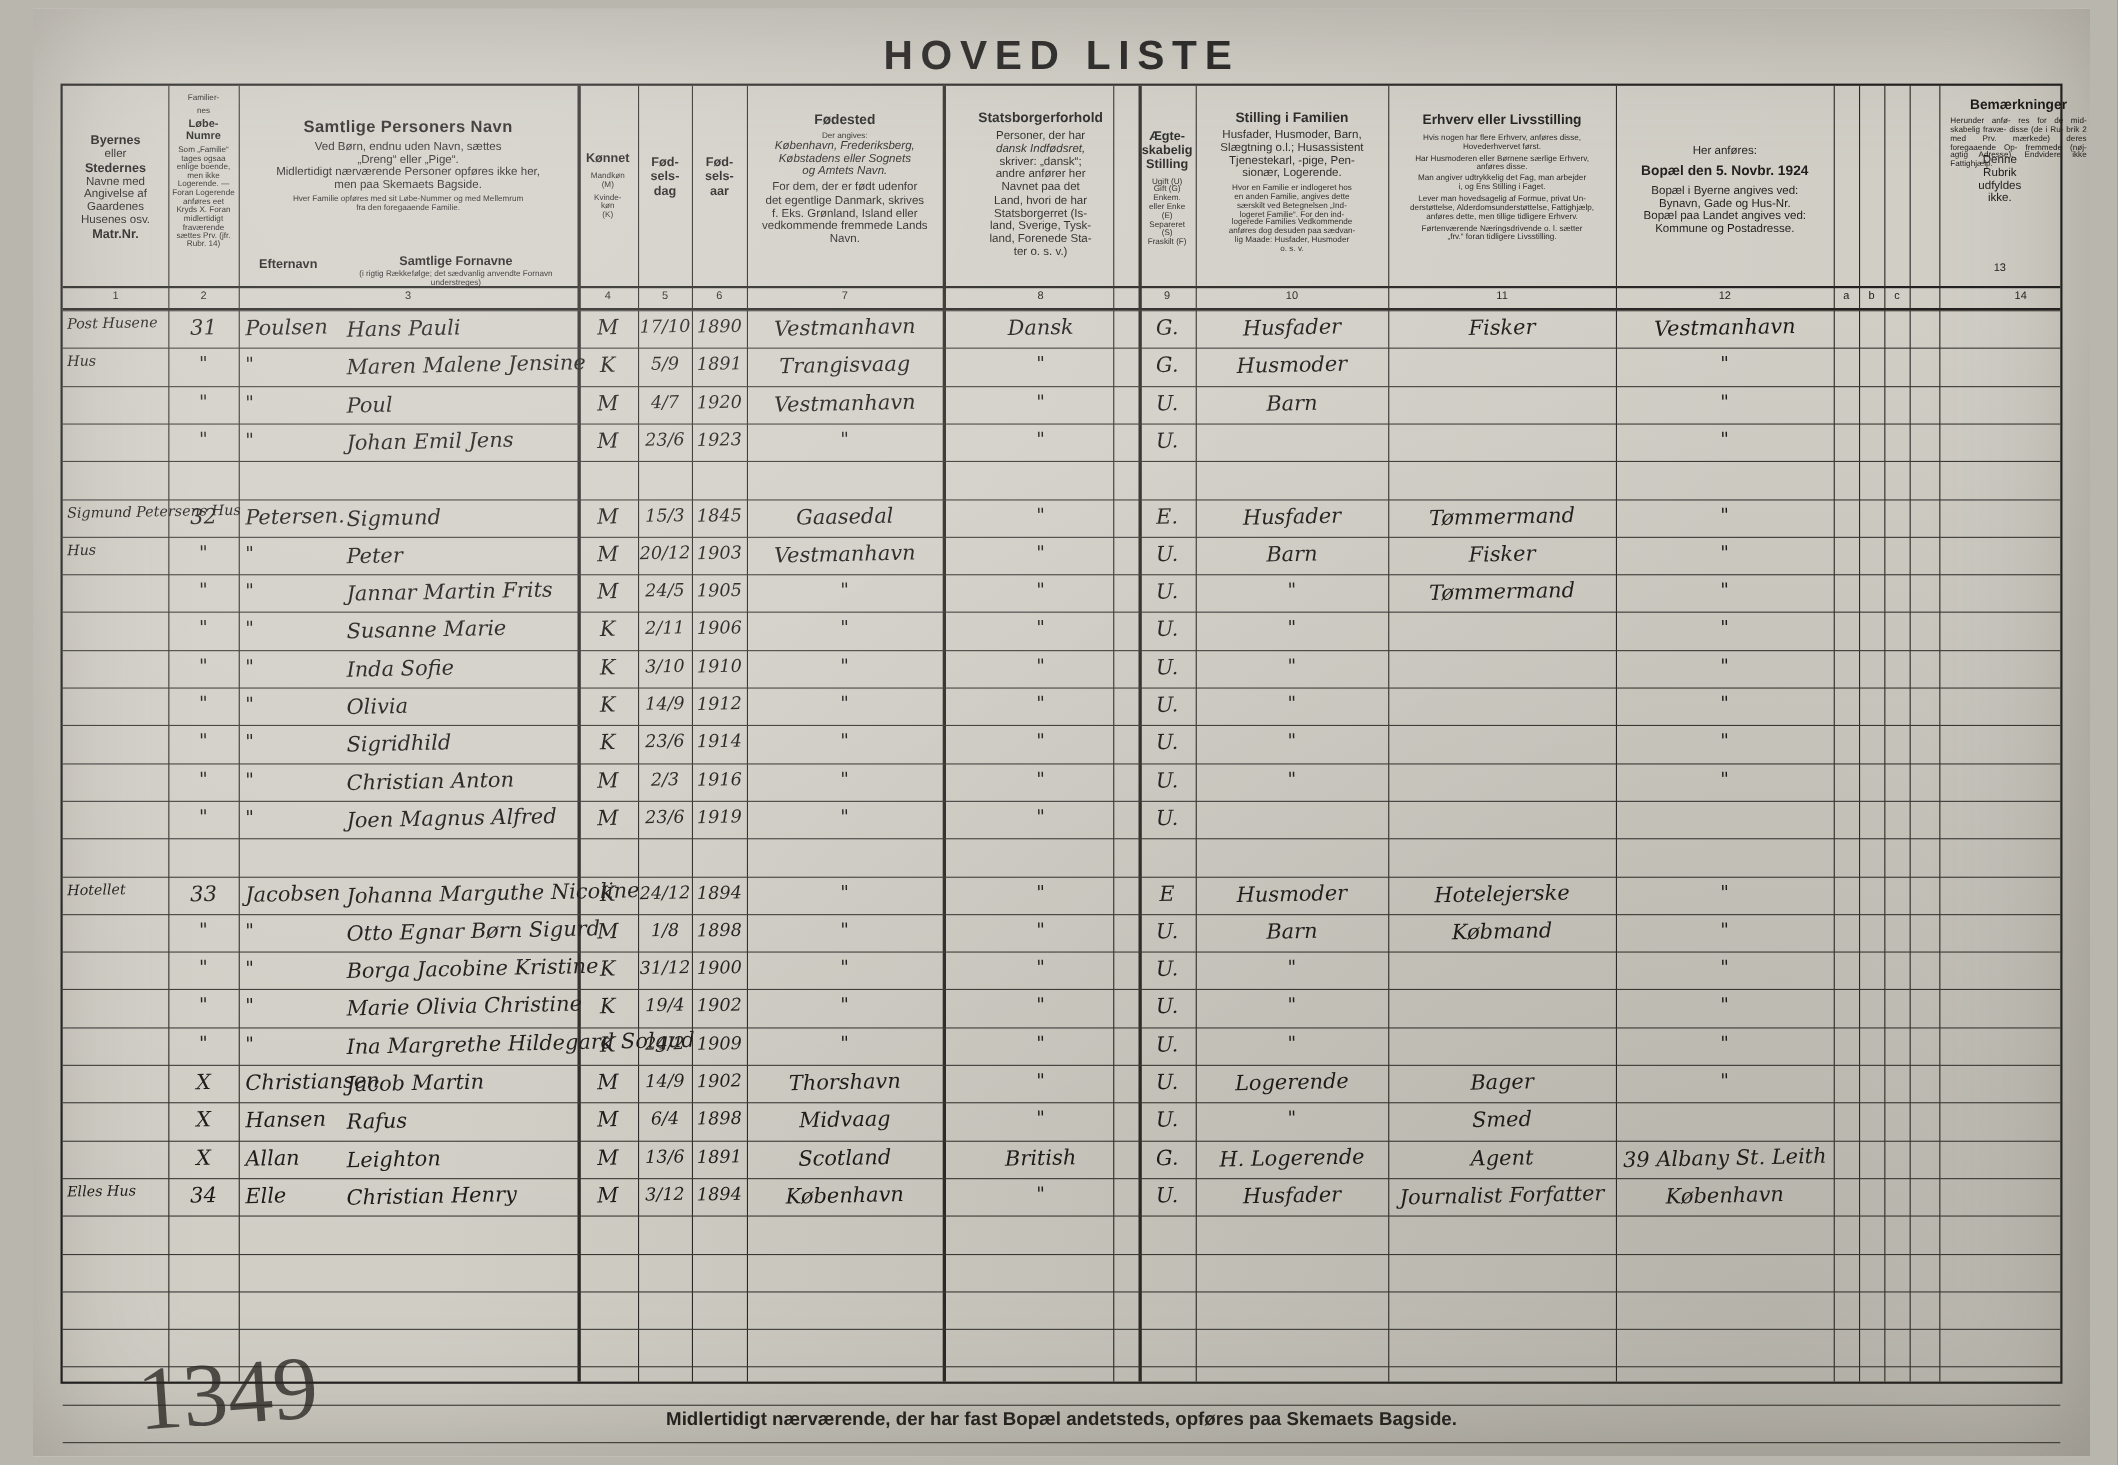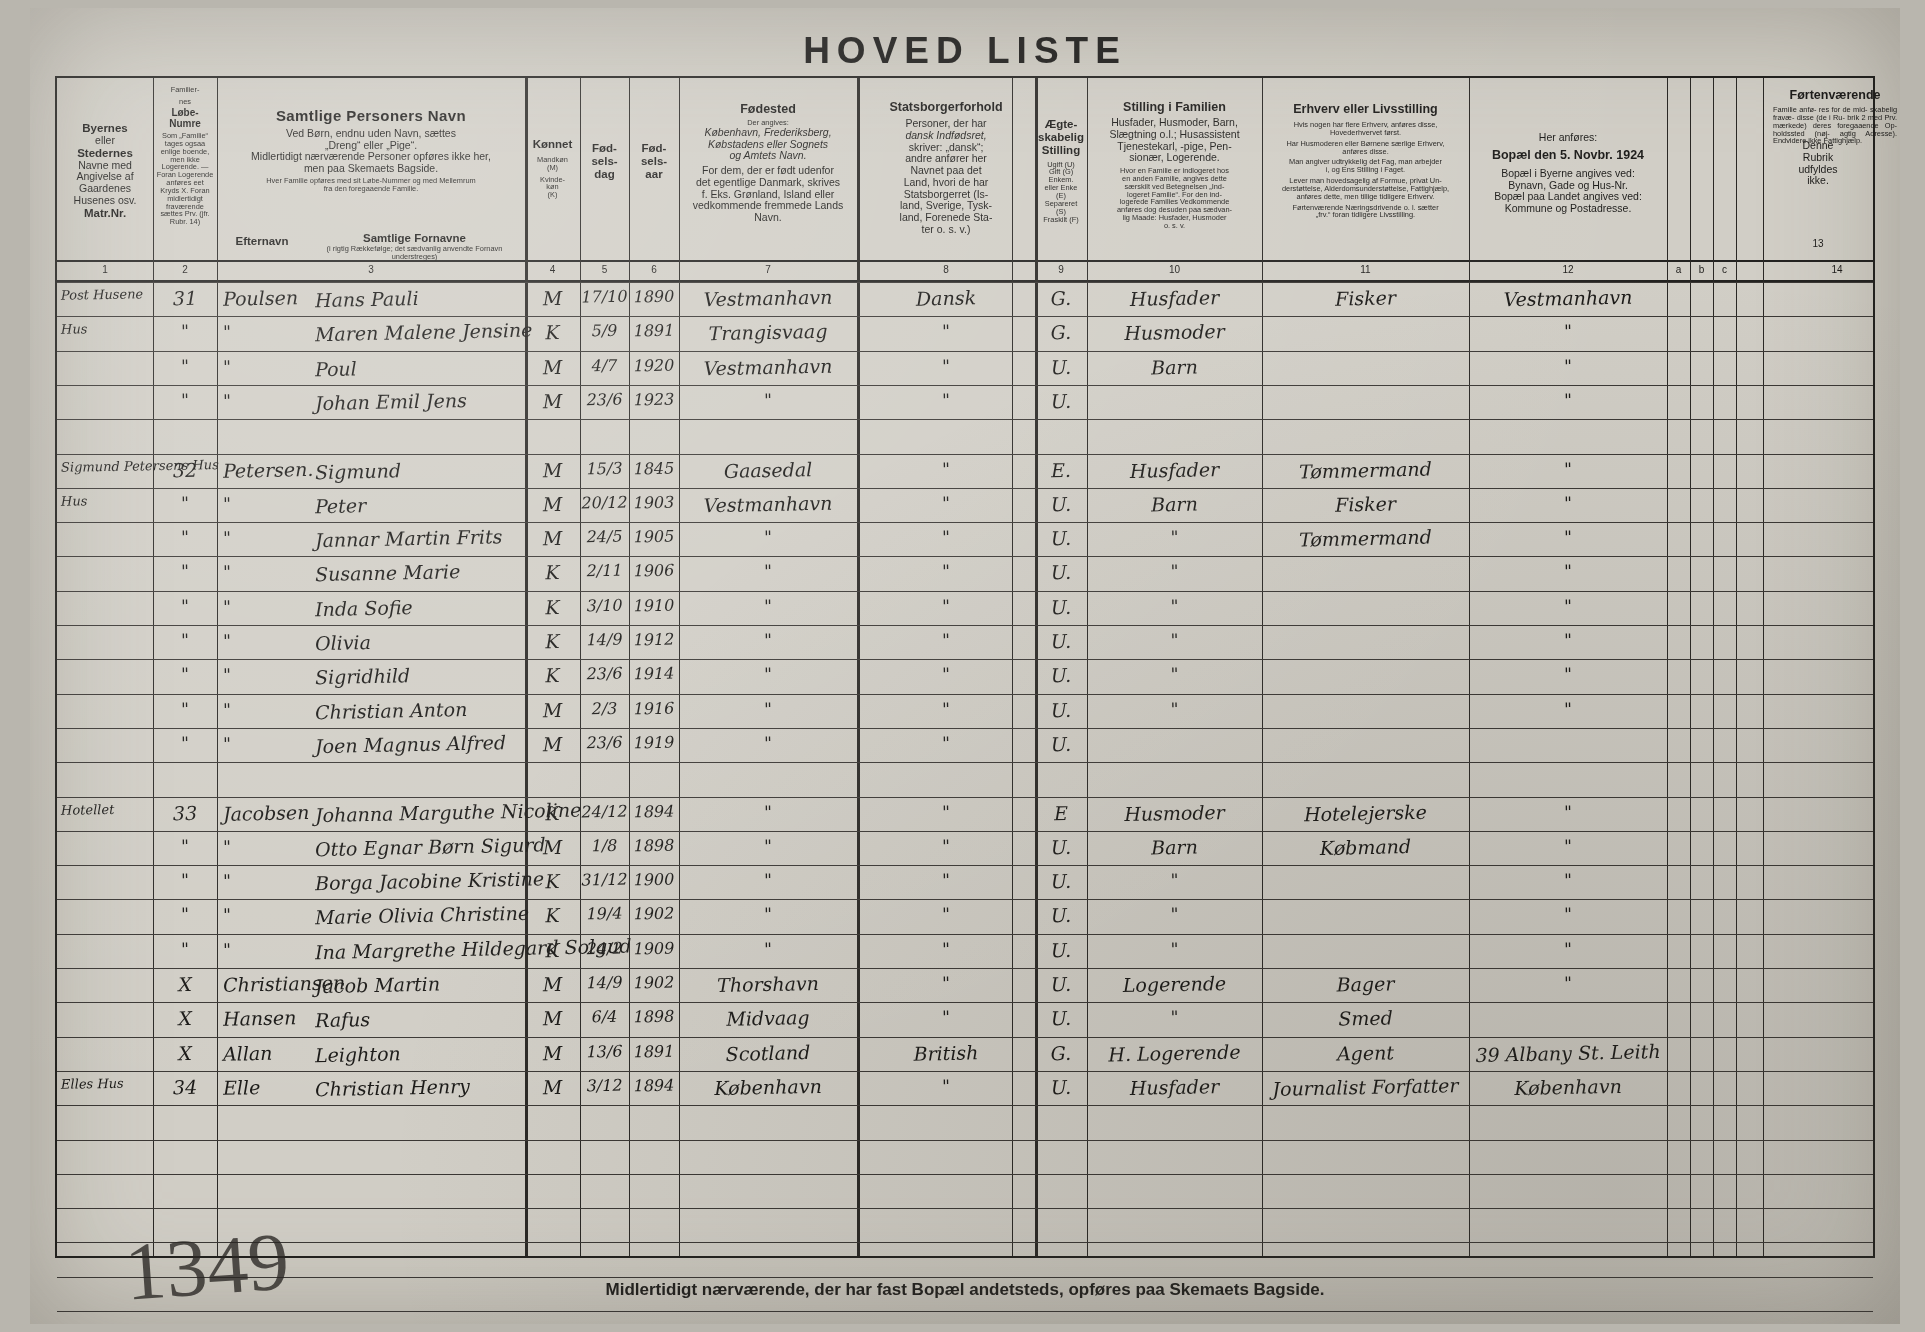--- a/index.html
+++ b/index.html
@@ -578,30 +578,30 @@
             <div class="hw ink c ditto" style="left: 800px; top: 5px; width: 178px; text-align: center;">"</div>
             <div class="hw ink c" style="left: 978px; top: 5px; width: 52px; text-align: center;">U.</div>
             <div class="hw ink c" style="left: 1030px; top: 5px; width: 175px; text-align: center;">Husfader</div>
             <div class="hw ink c" style="left: 1205px; top: 5px; width: 207px; text-align: center;">Journalist Forfatter</div>
             <div class="hw ink c" style="left: 1412px; top: 5px; width: 198px; text-align: center;">København</div>
           </div>
         </div>
     </div>
 
     <div class="hcell" style="left:1740px;top:78px;width:130px;position:absolute;z-index:5">
-      <div class="mid">Førtenværende</div>
+      <div class="mid">Bemærkninger</div>
       <div class="tiny" style="margin-top:4px;text-align:justify">
-        <span>Familie anfø-</span>
+        <span>Herunder anfø-</span>
         <span>res for de mid-</span>
         <span>skabelig fravæ-</span>
         <span>disse (de i Ru-</span>
         <span>brik 2 med Prv.</span>
         <span>mærkede) deres</span>
         <span>foregaaende Op-</span>
-        <span>holdssted (nøj-</span>
+        <span>fremmede (nøj-</span>
         <span>agtig Adresse).</span>
         <span>Endvidere ikke</span>
         <span>Fattighjælp.</span>
       </div>
     </div>
 
     <div class="footer">Midlertidigt nærværende, der har fast Bopæl    andetsteds, opføres paa Skemaets Bagside.</div>
     <div class="pagenum">1349</div>
   </div>
 </div>

